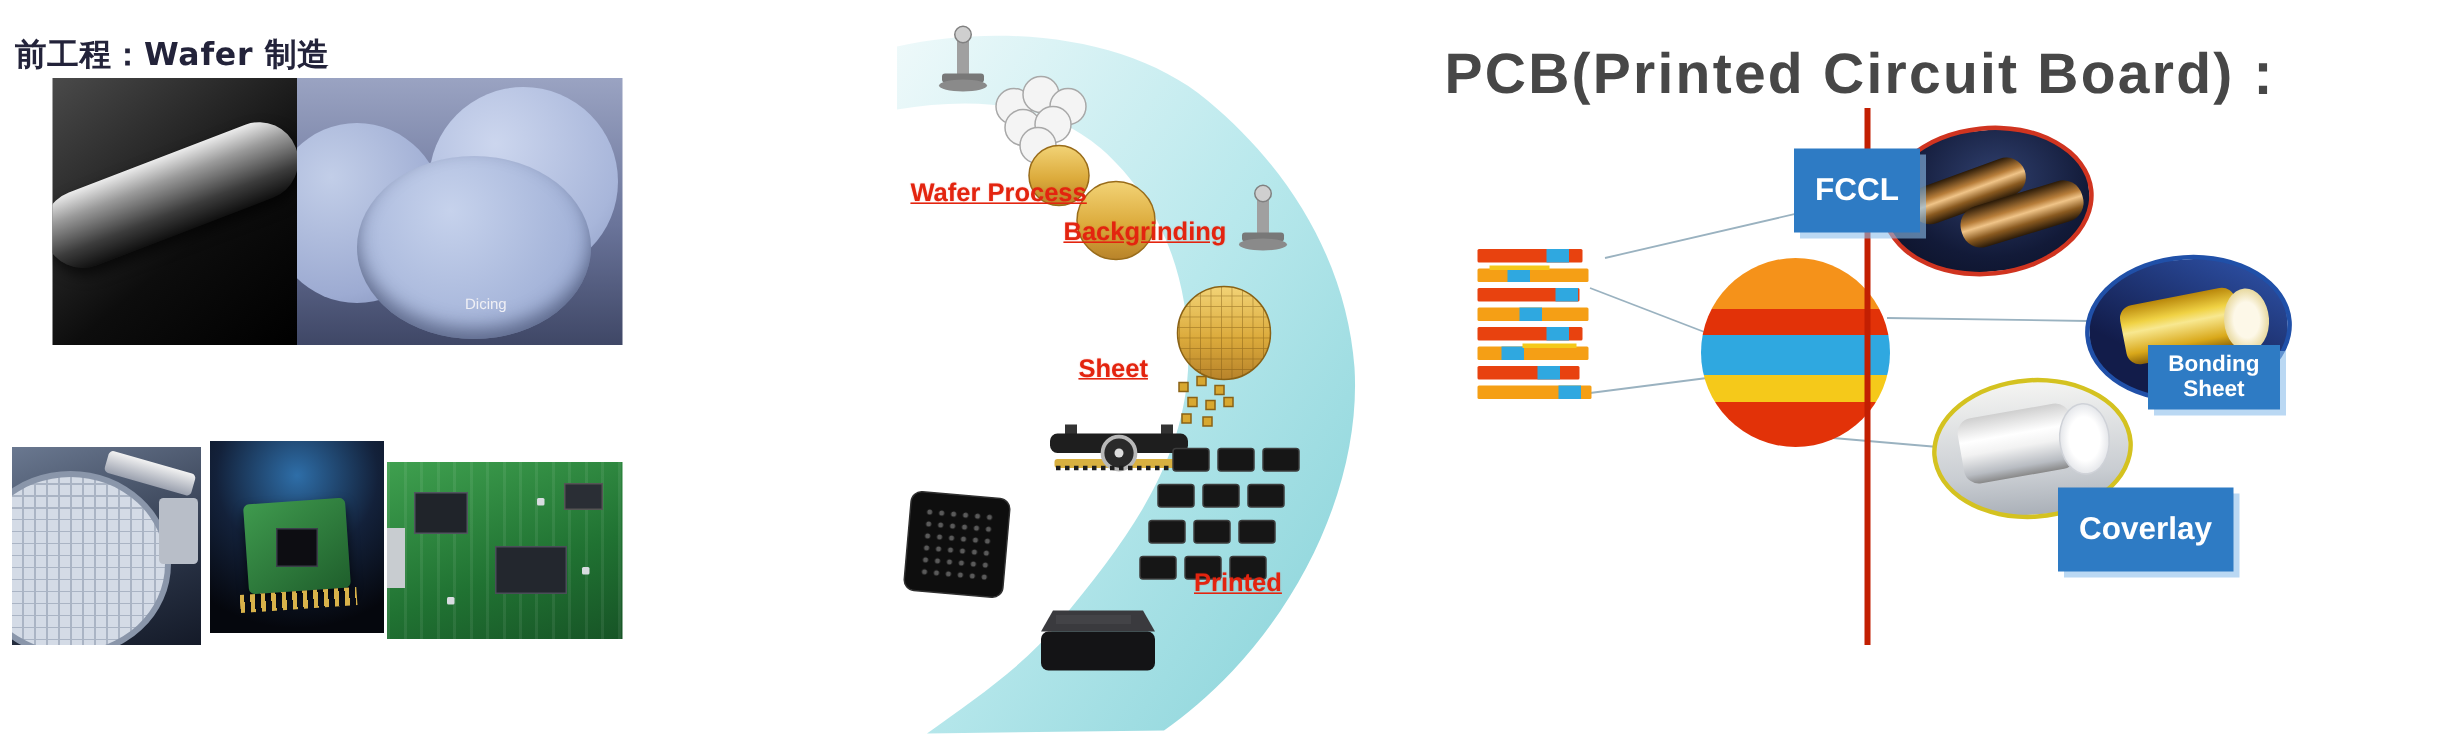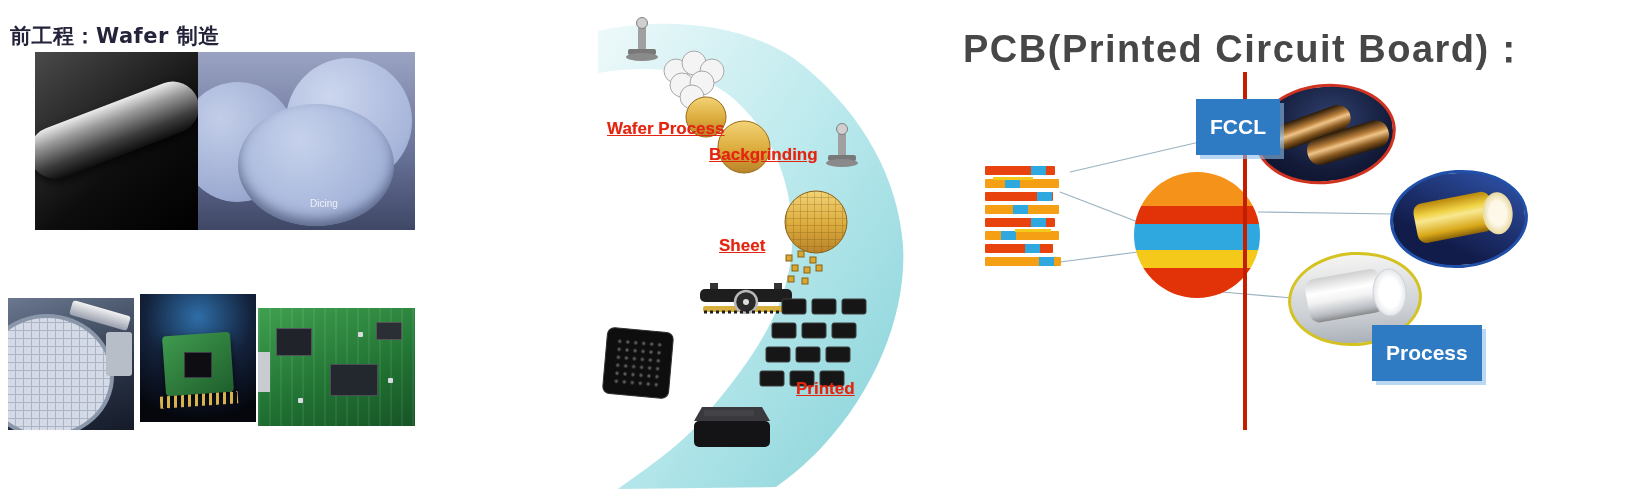--- a/index.html
+++ b/index.html
@@ -274,20 +274,21 @@
   <div class="callout" id="fccl-photo">
     <div class="roll-c r1"></div>
     <div class="roll-c r2"></div>
   </div>
   <div class="blabel" style="left:1196px;top:99px;">FCCL</div>
 
   <div class="callout" id="bonding-photo">
     <div class="roll-y"></div>
     <div class="roll-y-end"></div>
   </div>
+  <div class="blabel" id="bonding-label" style="left:1432px;top:230px;">Bonding Sheet</div>
 
   <div class="callout" id="coverlay-photo">
     <div class="roll-w"></div>
     <div class="roll-w-end"></div>
   </div>
-  <div class="blabel" style="left:1372px;top:325px;">Process</div>
+  <div class="blabel" style="left:1372px;top:325px;">Coverlay</div>
 
 </div>
 
 </body></html>

